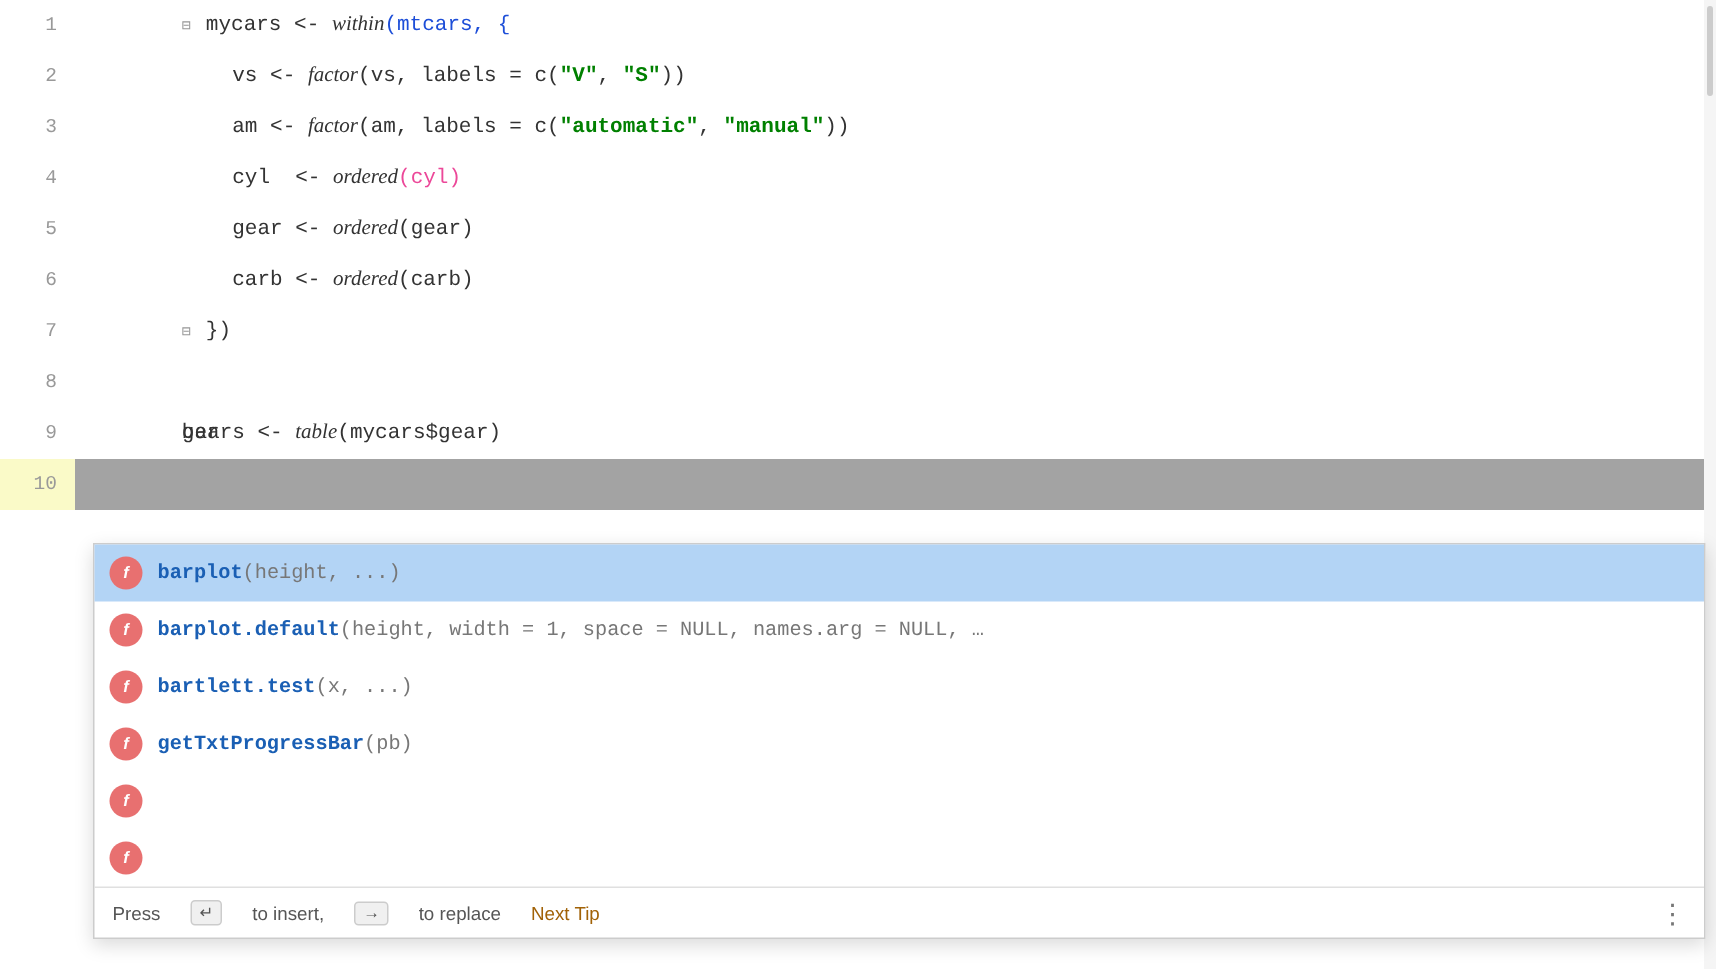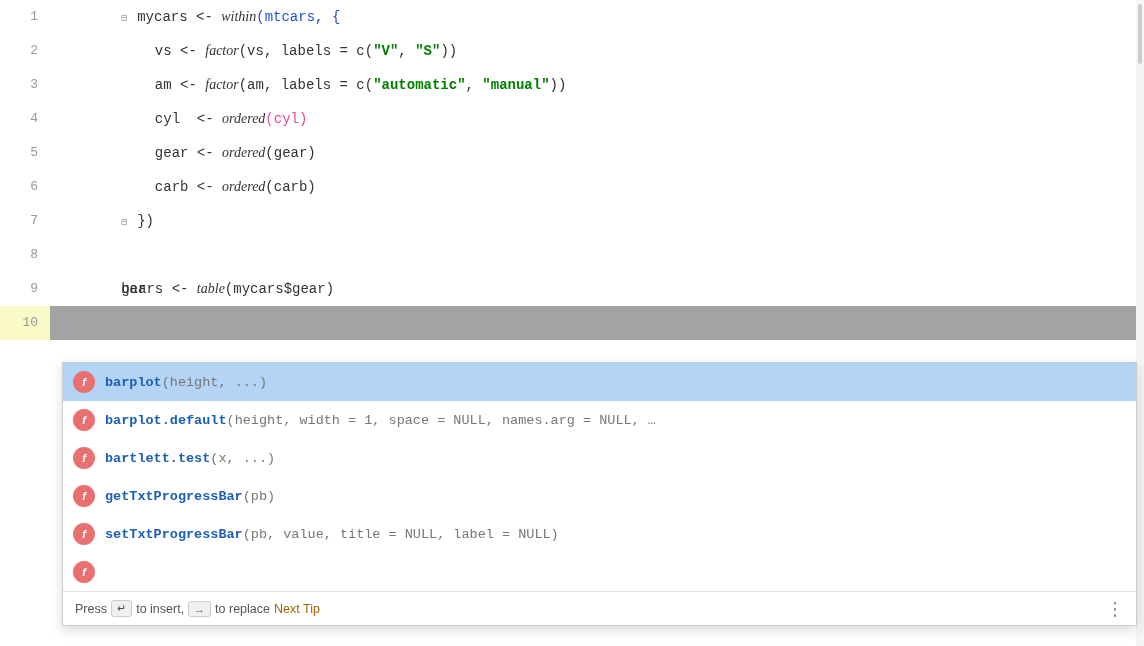--- a/index.html
+++ b/index.html
@@ -120,21 +120,21 @@
       font-size: 12.5px;
       color: #555;
       border-top: 1px solid #e0e0e0;
       font-family: Arial, sans-serif;
       justify-content: space-between;
     }
 
     .ac-footer-left {
       display: flex;
       align-items: center;
-      gap: 4px;
+      gap: 20px;
     }
 
     .next-tip {
       color: #a16207;
       cursor: pointer;
       font-weight: 400;
     }
 
     .key-badge {
       display: inline-flex;
@@ -282,23 +282,20 @@
 
     <div class="ac-item">
       <span class="ac-icon">f</span>
       <span class="ac-text">
         <span style="color:#1a5fb4;font-weight:bold;">getTxtProgressBar</span><span class="ac-rest">(pb)</span>
       </span>
     </div>
 
     <div class="ac-item">
       <span class="ac-icon">f</span>
-      <span class="ac-text">
-        <span style="color:#1a5fb4;font-weight:bold;">setTxtProgressBar</span><span class="ac-rest">(pb, value, title = NULL, label = NULL)</span>
-      </span>
     </div>
 
     <div class="ac-item" style="border-bottom: none; overflow:hidden;">
       <span class="ac-icon">f</span>
     </div>
 
     <div class="ac-footer">
       <div class="ac-footer-left">
         <span>Press</span>
         <span class="key-badge">↵</span>

